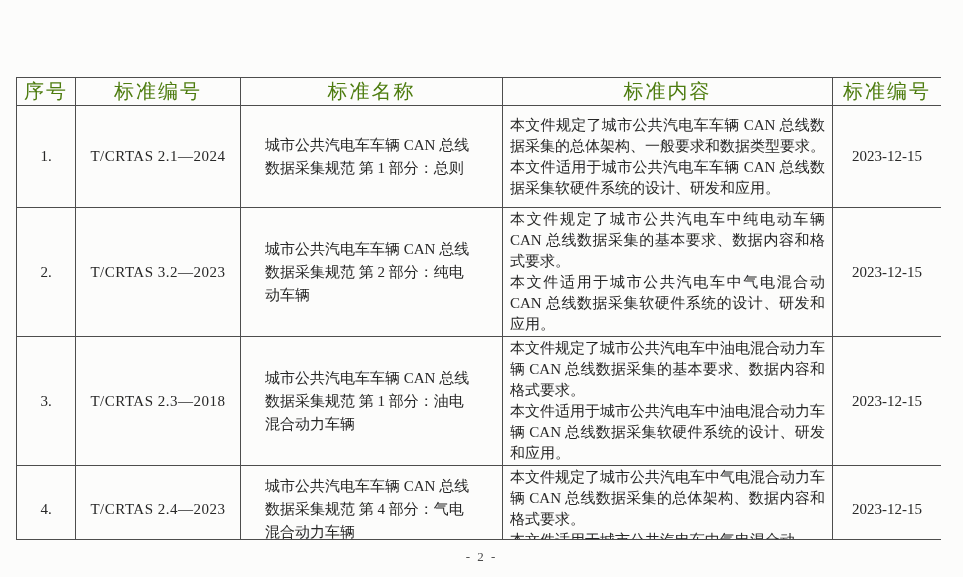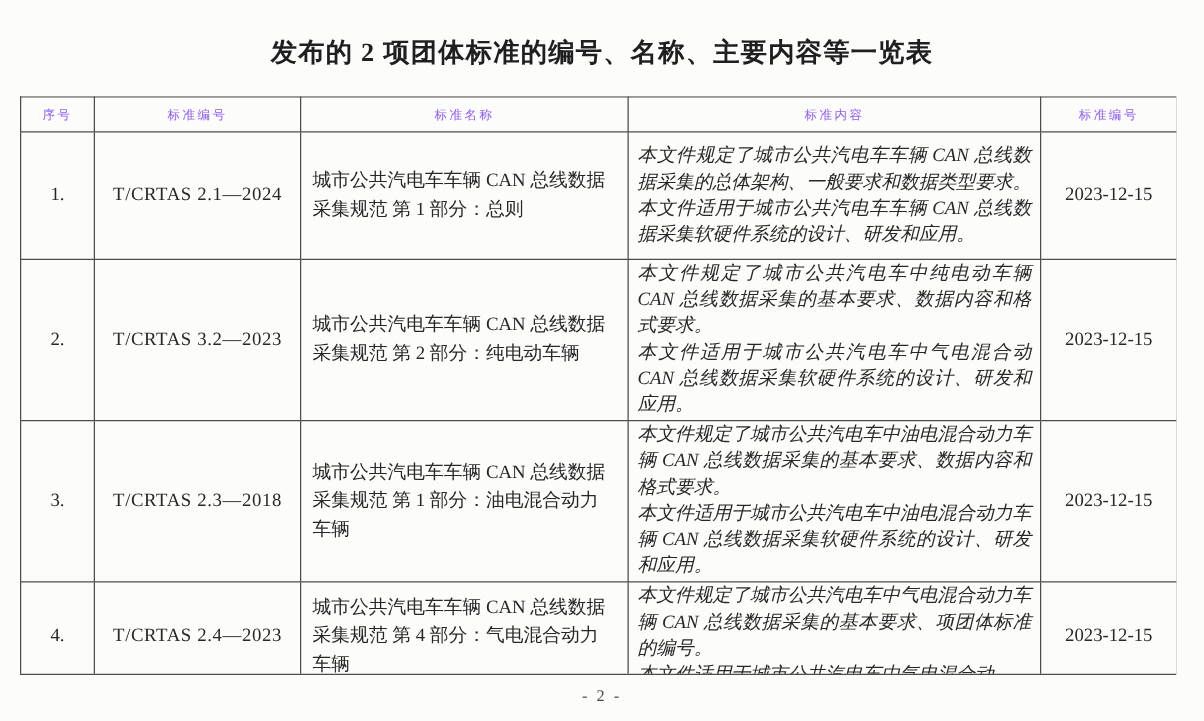--- a/index.html
+++ b/index.html
@@ -45,53 +45,52 @@
   table.standards col.c-date { width: 109px; }
 
   table.standards th, table.standards td {
     border: 1px solid #4d4d4d;
     vertical-align: middle;
   }
   table.standards thead tr { height: 28px; }
   table.standards th {
     font-weight: normal;
     text-align: center;
-    font-size: 10px;
+    font-size: 20px;
     letter-spacing: 2px;
-    color: #8b5cf6;
+    color: #4d7c0f;
   }
   table.standards tbody tr:nth-child(1) { height: 102px; }
   table.standards tbody tr:nth-child(2) { height: 126px; }
   table.standards tbody tr:nth-child(3) { height: 120px; }
   table.standards tbody tr:nth-child(4) { height: 87px; }
 
   td.no-cell   { text-align: center; }
   td.code-cell { text-align: center; letter-spacing: 0.5px; }
-  td.name-cell { text-align: left; padding: 2px 9px; line-height: 23px; }
-  td.cont-cell { text-align: justify; padding: 1px 7px; line-height: 21px; font-style: italic; }
+  td.name-cell { text-align: left; padding: 2px 24px; line-height: 23px; }
+  td.cont-cell { text-align: justify; padding: 1px 7px; line-height: 21px; }
   td.date-cell { text-align: center; }
 
   .cont-par { text-align: justify; }
 
   .page-footer {
     position: absolute;
     left: 0; right: 0;
     top: 549px;
     text-align: center;
     font-size: 13px;
     color: #4a4a4a;
     letter-spacing: 2px;
   }
 </style>
 </head>
 <body>
 
 <div class="page">
 
-  <h1 class="doc-title">发布的 2 项团体标准的编号、名称、主要内容等一览表</h1>
 
   <div class="table-clip">
     <table class="standards">
       <colgroup>
         <col class="c-no">
           <col class="c-code">
           <col class="c-name">
           <col class="c-cont">
           <col class="c-date">
       </colgroup>
@@ -136,21 +135,21 @@
       <div class="cont-par">本文件适用于城市公共汽电车中油电混合动力车辆 CAN 总线数据采集软硬件系统的设计、研发和应用。</div>
     </td>
     <td class="date-cell">2023-12-15</td>
   </tr>
 
   <tr>
     <td class="no-cell">4.</td>
     <td class="code-cell">T/CRTAS 2.4—2023</td>
     <td class="name-cell">城市公共汽电车车辆 CAN 总线数据采集规范 第 4 部分：气电混合动力车辆</td>
     <td class="cont-cell">
-      <div class="cont-par">本文件规定了城市公共汽电车中气电混合动力车辆 CAN 总线数据采集的基本要求、项团体标准的编号。</div>
+      <div class="cont-par">本文件规定了城市公共汽电车中气电混合动力车辆 CAN 总线数据采集的总体架构、数据内容和格式要求。</div>
       <div class="cont-par">本文件适用于城市公共汽电车中气电混合动</div>
     </td>
     <td class="date-cell">2023-12-15</td>
   </tr>
 </tbody>
     </table>
   </div>
 
   <div class="page-footer">- 2 -</div>
 

